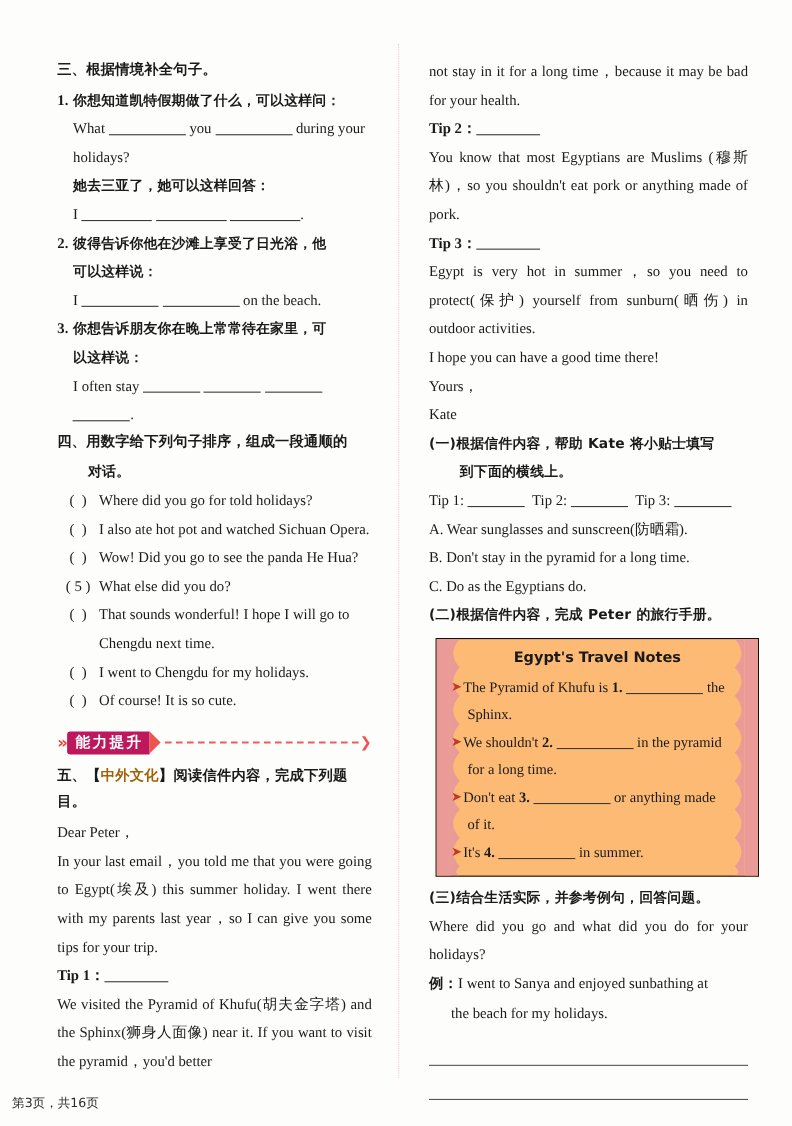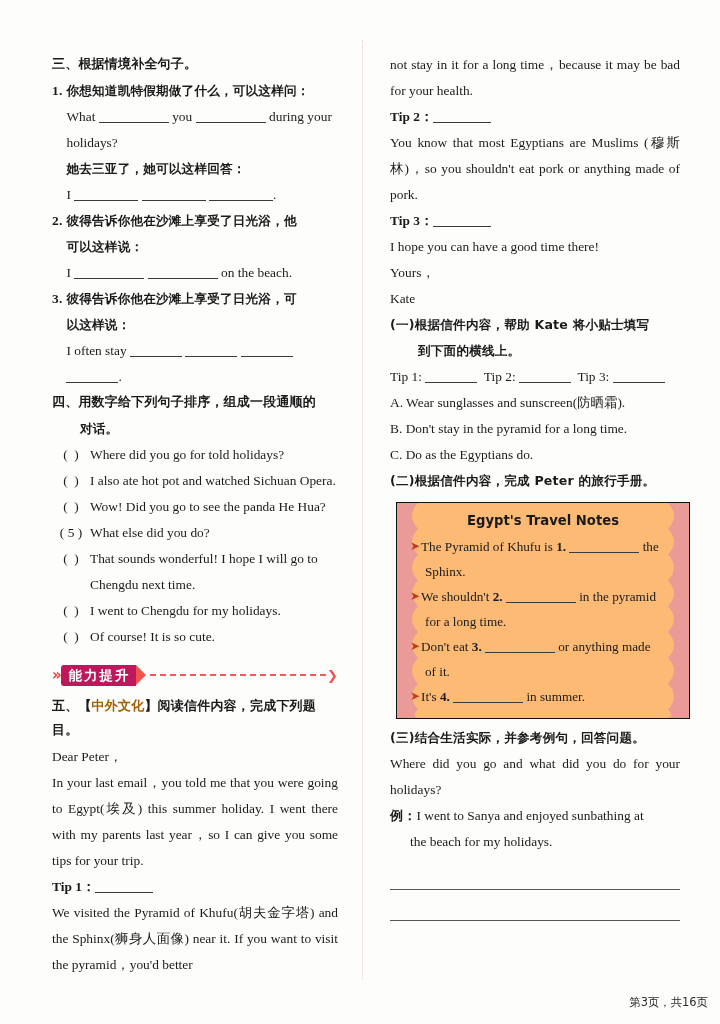--- a/index.html
+++ b/index.html
@@ -230,21 +230,21 @@
   .answer-line {
     border-bottom: 1px solid #555;
     height: 30px;
   }
 
   
   .footer {
     position: absolute;
     left: 0; right: 12px;
     bottom: 14px;
-    text-align: right;
+    text-align: left;
     font-family: "DejaVu Sans", "Liberation Sans", sans-serif;
     font-size: 11.4px;
     color: #2a2a2a;
     padding-left: 11px;
   }
   .tip-label {
     font-family: "Liberation Serif", serif;
     font-weight: bold;
     font-size: 13.4px;
   }
@@ -295,21 +295,21 @@
             <span class="bl w70"></span>
             <span class="bl w70"></span>
             <span>on the beach.</span>
           </div>
         </div>
       </div>
 
       <div class="num-item">
         <span class="marker cn">3.</span>
         <div class="body">
-          <div class="cn">彼得告诉你他在沙滩上享受了日光浴，可</div>
+          <div class="cn">你想告诉朋友你在晚上常常待在家里，可</div>
           <div class="cn">以这样说：</div>
           <div class="en">
             <span>I often stay</span>
             <span class="bl w52"></span>
             <span class="bl w52"></span>
             <span class="bl w52"></span>
             <span class="bl w52"></span><span>.</span>
           </div>
         </div>
       </div>
@@ -372,20 +372,21 @@
       <div class="en just">not stay in it for a long time，because it may be bad for your health.</div>
 
       <div class="en">
         <span class="tip-label">Tip 2：</span><span class="bl w58"></span>
       </div>
       <div class="en just">You know that most Egyptians are Muslims (穆斯林)，so you shouldn't eat pork or anything made of pork.</div>
 
       <div class="en">
         <span class="tip-label">Tip 3：</span><span class="bl w58"></span>
       </div>
+      <div class="en just">Egypt is very hot in summer，so you need to protect(保护) yourself from sunburn(晒伤) in outdoor activities.</div>
 
       <div class="en">I hope you can have a good time there!</div>
       <div class="en">Yours，</div>
       <div class="en">Kate</div>
 
       <div class="cn">(一)根据信件内容，帮助 Kate 将小贴士填写</div>
       <div class="cn indent2">到下面的横线上。</div>
 
       <div class="en">
         <span>Tip 1:</span>

